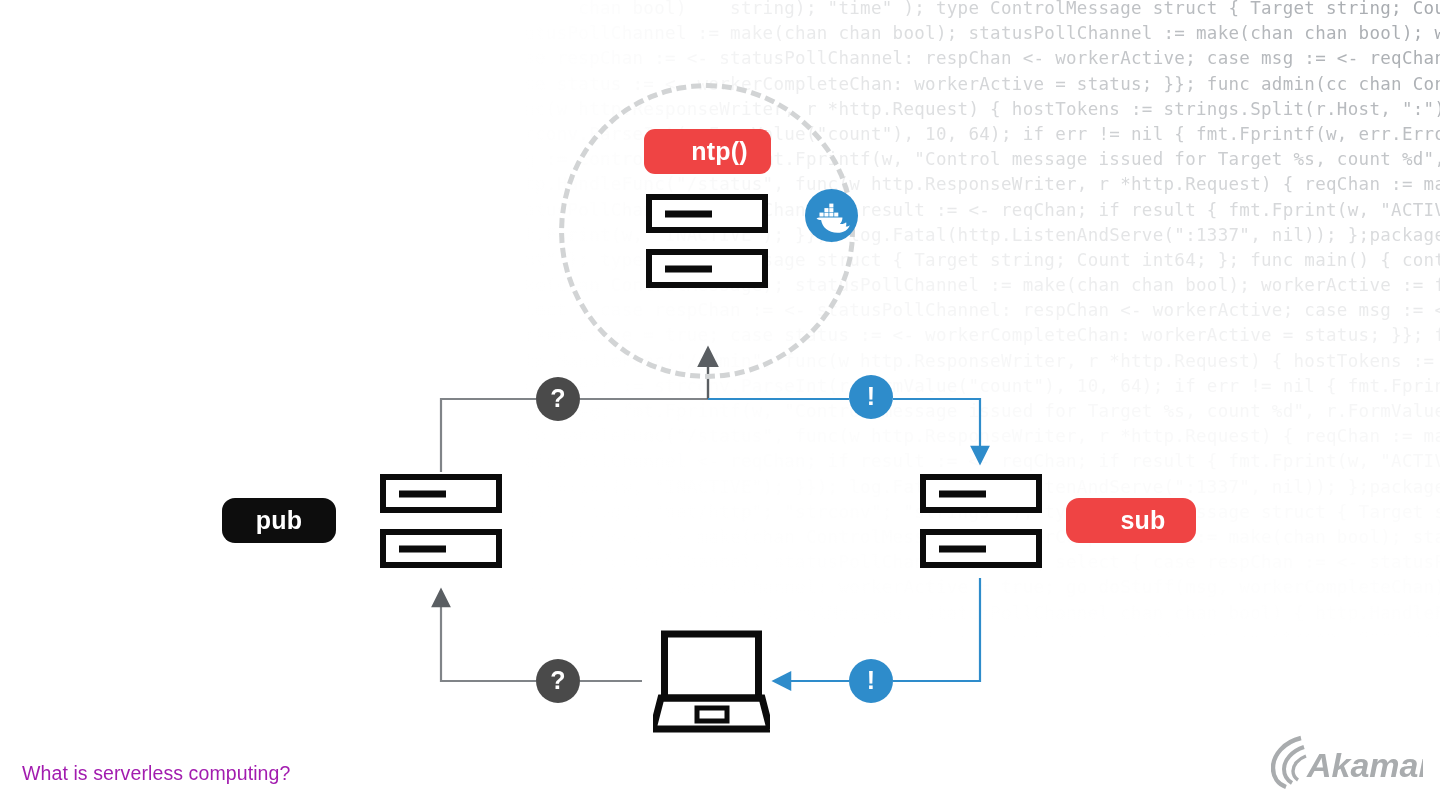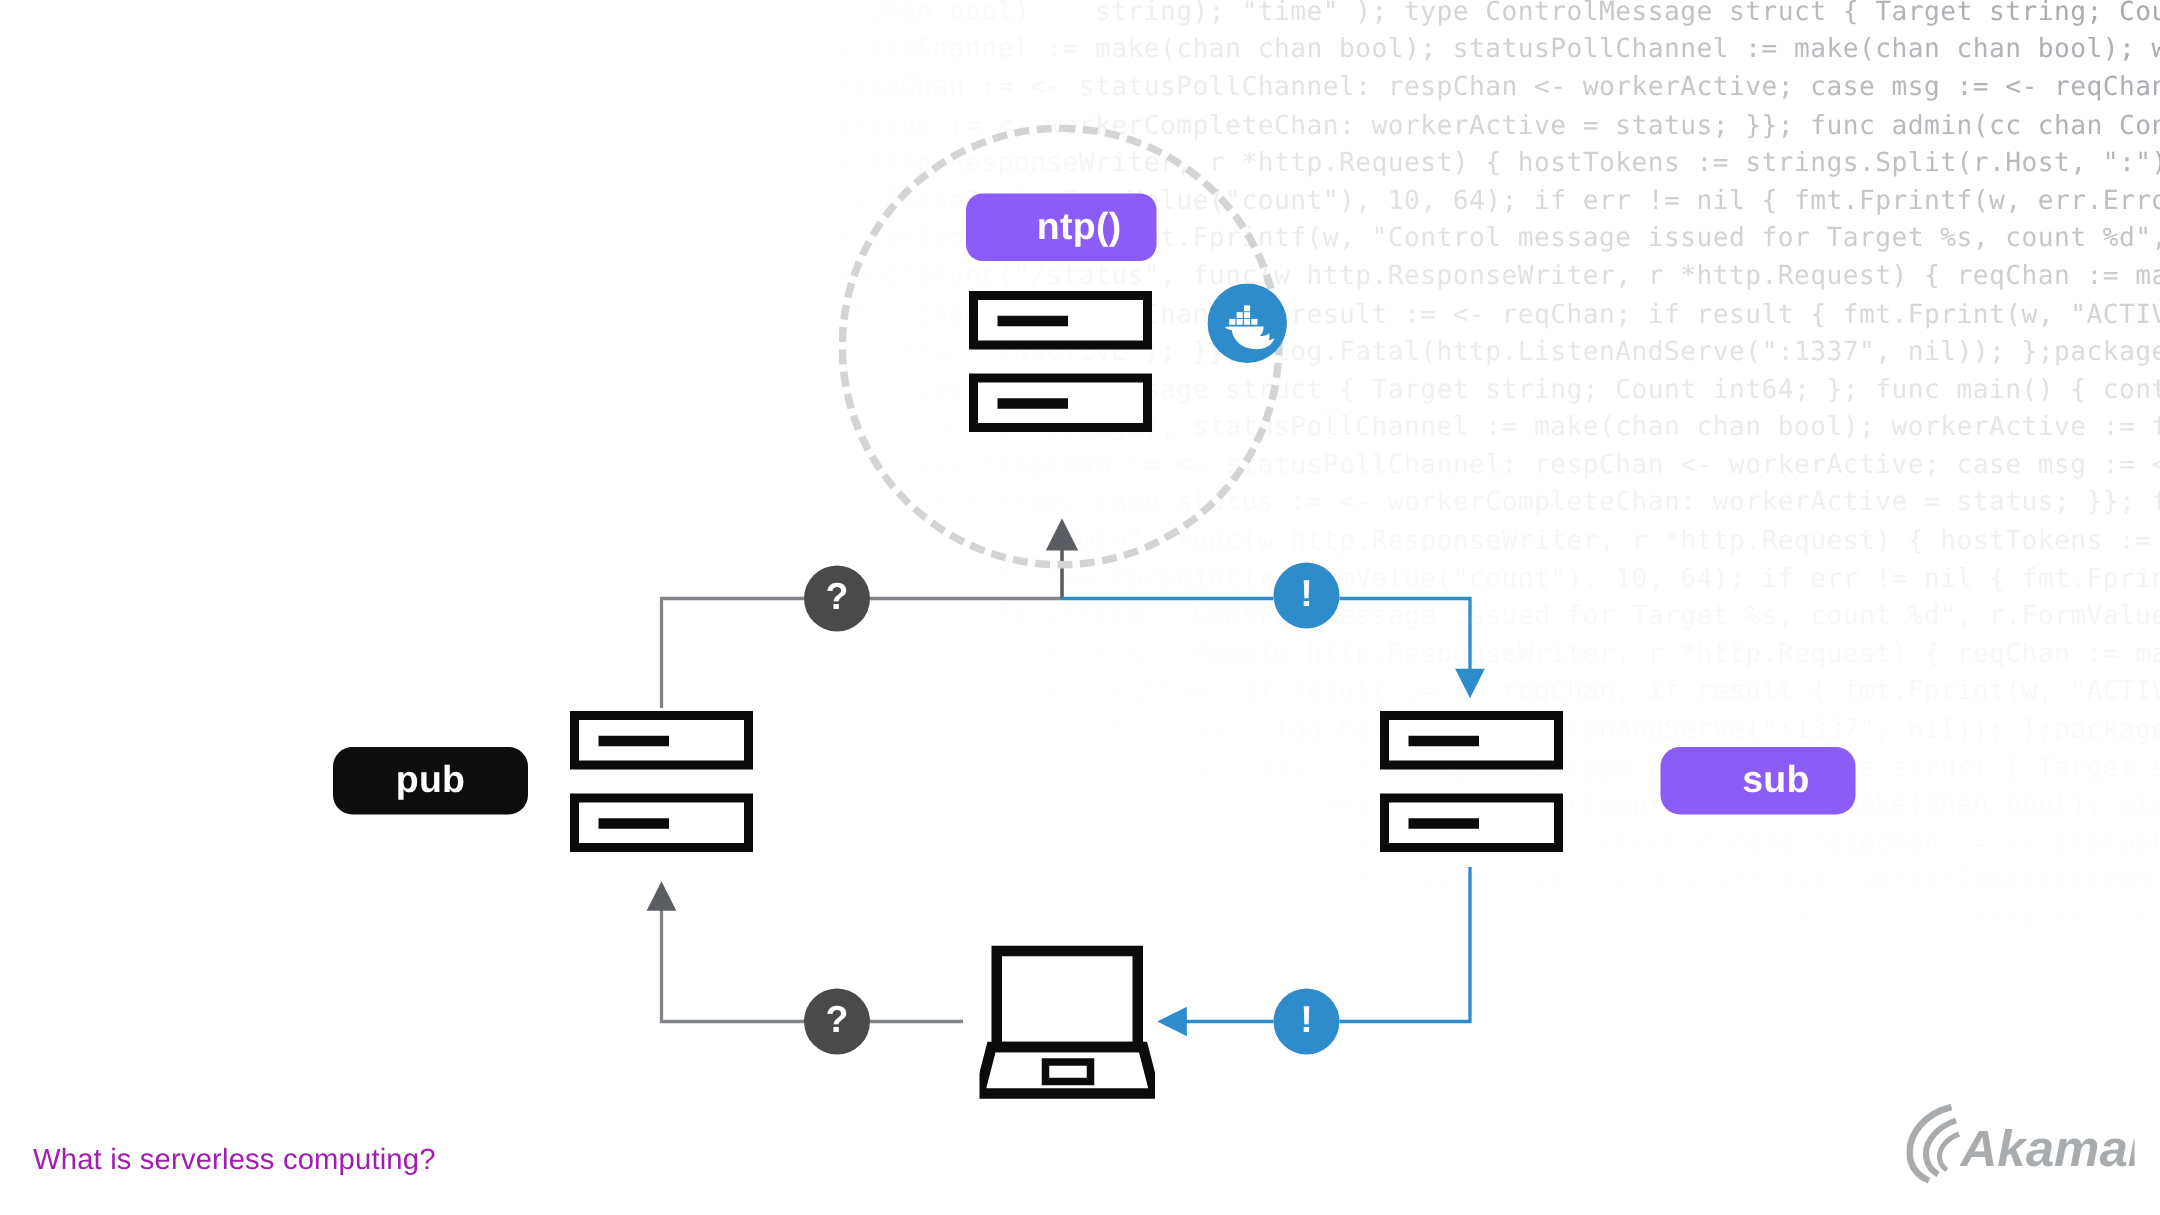--- a/index.html
+++ b/index.html
@@ -70,26 +70,26 @@
 
   
   .pill {
     position:absolute;
     display:flex; align-items:center; justify-content:center;
     border-radius:12px;
     font-weight:bold;
     letter-spacing:0.2px;
     color:#ffffff;
   }
-  .pill.blue { background:#8b5cf6;padding-left:24px; }
+  .pill.blue { background:#ef4444;padding-left:24px; }
   .pill.black { background:#0d0d0d; }
 
   #pill-ntp { left:644px; top:129px; width:127px; height:45px; font-size:25px; border-radius:11px; }
-  #pill-pub { left:222px; top:498px; width:130px; height:45px; font-size:25px; border-radius:13px; }
-  #pill-sub { left:1066px; top:498px; width:130px; height:45px; font-size:25px; border-radius:13px;margin-left:41px; }
+  #pill-pub { left:222px; top:498px; width:114px; height:45px; font-size:25px; border-radius:13px; }
+  #pill-sub { left:1066px; top:498px; width:130px; height:45px; font-size:25px; border-radius:13px; }
 
   
   .server {
     position:absolute;
     width:122px;
   }
   .server .unit {
     width:122px; height:39px;
     border:6px solid #0b0b0b;
     background:#ffffff;

